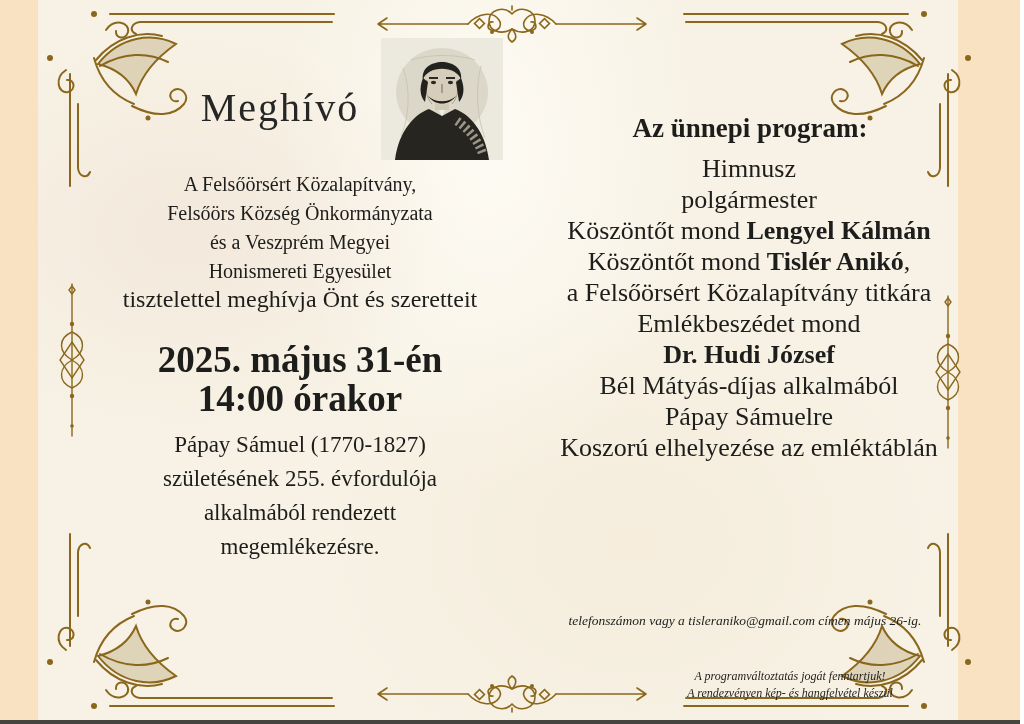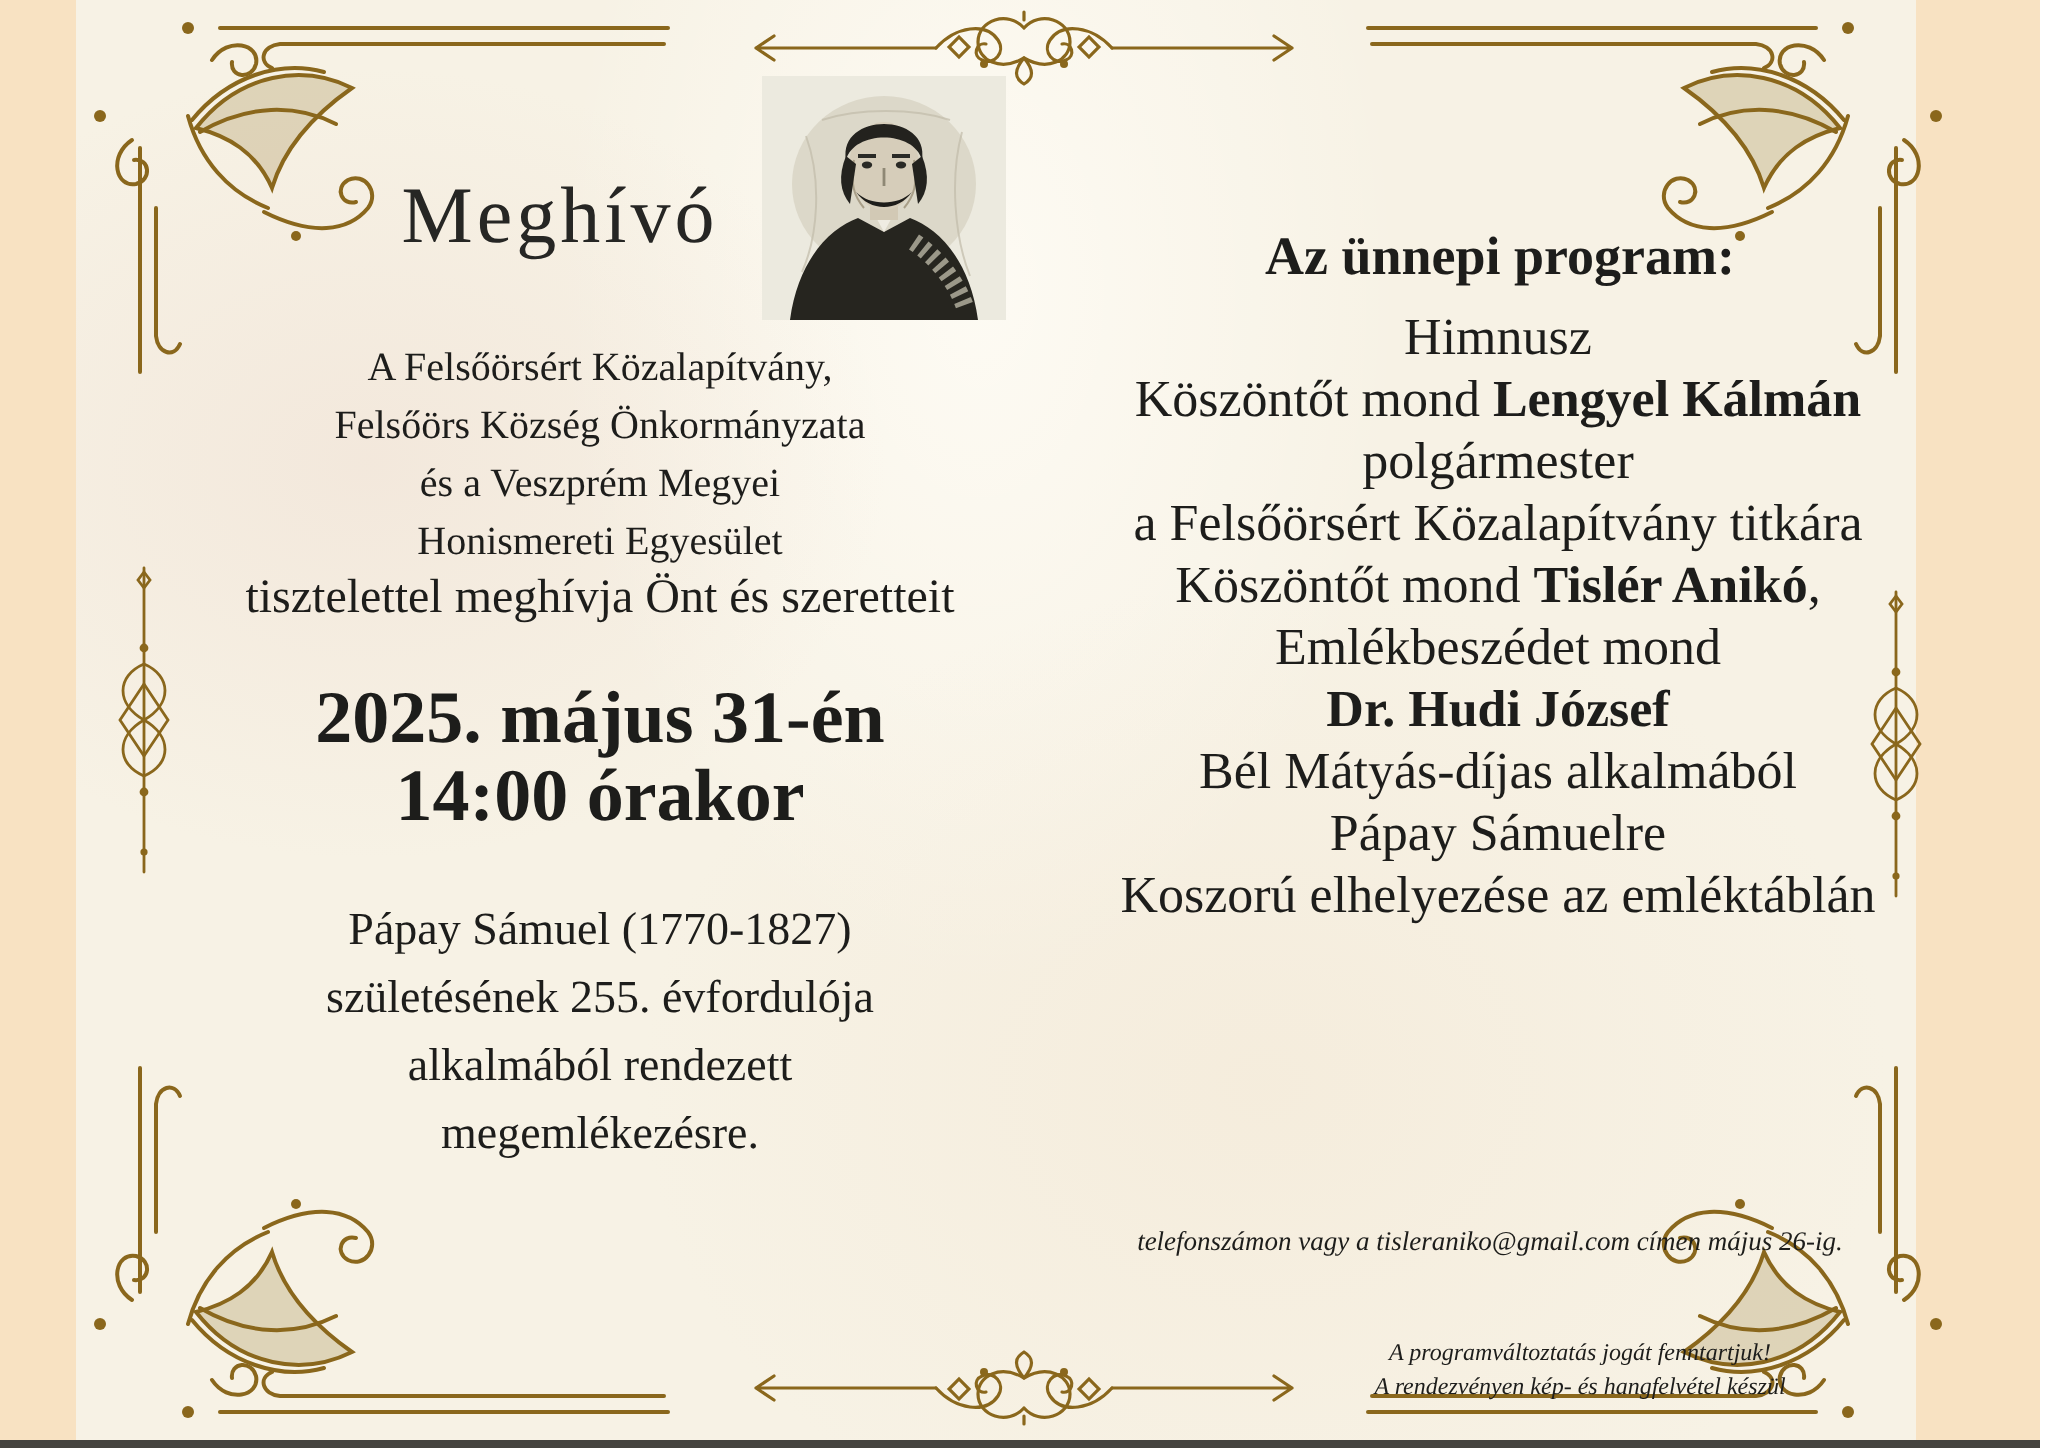--- a/index.html
+++ b/index.html
@@ -34,21 +34,21 @@
   .side-orn.left{left:52px;top:280px;}
   .side-orn.right{right:52px;top:292px;transform:scaleX(-1);}
 
   .portrait{position:absolute;left:381px;top:38px;width:122px;height:122px;}
 
   .txt{position:absolute;text-align:center;}
   .title{left:130px;top:84px;width:300px;font-size:40px;letter-spacing:2px;color:#262624;}
   .org{left:80px;top:170px;width:440px;font-size:20px;line-height:29px;}
   .invite{left:80px;top:286px;width:440px;font-size:24px;}
   .date{left:80px;top:340px;width:440px;font-size:37px;font-weight:bold;line-height:39px;font-family:Liberation Serif, serif;}
-  .occasion{left:80px;top:448px;width:440px;font-size:23px;line-height:34px;}
+  .occasion{left:80px;top:428px;width:440px;font-size:23px;line-height:34px;}
   .heading{left:540px;top:113px;width:420px;font-size:27px;font-weight:bold;}
   .program{left:516px;top:153px;width:466px;font-size:26px;line-height:31px;}
   .program .b{font-weight:bold;}
   .location{left:540px;top:514px;width:420px;font-size:15.5px;font-weight:bold;font-style:italic;line-height:23px;}
   .contact{left:540px;top:609px;width:410px;font-size:13.5px;font-style:italic;line-height:23px;}
   .notice{left:640px;top:668px;width:300px;font-size:12px;font-style:italic;line-height:17px;}
 </style>
 </head>
 <body>
 
@@ -173,24 +173,24 @@
   <div class="txt occasion">
       <div>Pápay Sámuel (1770-1827)</div>
       <div>születésének 255. évfordulója</div>
       <div>alkalmából rendezett</div>
       <div>megemlékezésre.</div>
     </div>
 
   <div class="txt heading">Az ünnepi program:</div>
   <div class="txt program">
       <div><span>Himnusz</span></div>
+      <div><span>polgármester</span></div>
       <div><span>Köszöntőt mond </span><span class="b">Lengyel Kálmán</span></div>
-      <div><span>polgármester</span></div>
+      <div><span>Köszöntőt mond </span><span class="b">Tislér Anikó</span><span>,</span></div>
       <div><span>a Felsőörsért Közalapítvány titkára</span></div>
-      <div><span>Köszöntőt mond </span><span class="b">Tislér Anikó</span><span>,</span></div>
       <div><span>Emlékbeszédet mond</span></div>
       <div><span class="b">Dr. Hudi József</span></div>
       <div><span>Bél Mátyás-díjas alkalmából</span></div>
       <div><span>Pápay Sámuelre</span></div>
       <div><span>Koszorú elhelyezése az emléktáblán</span></div>
     </div>
   <div class="txt contact">
       <div>telefonszámon vagy a tisleraniko@gmail.com címen május 26-ig.</div>
     </div>
   <div class="txt notice">

